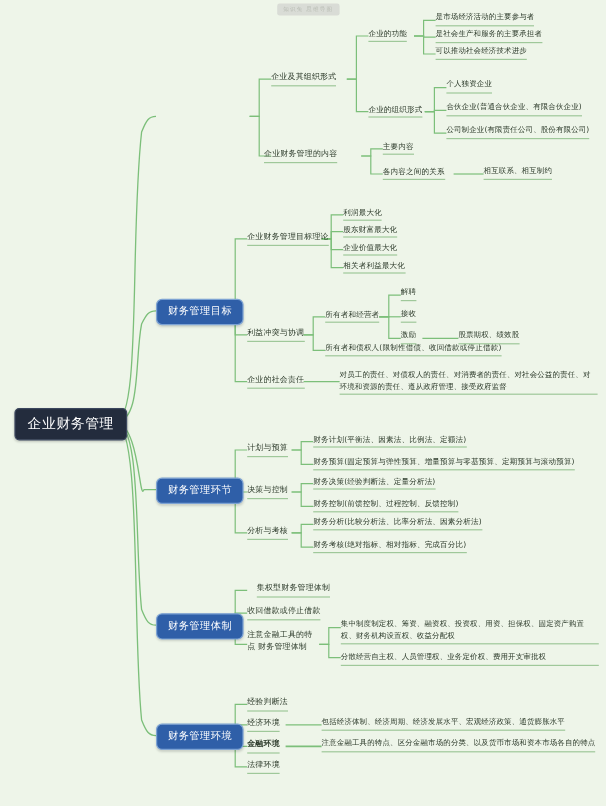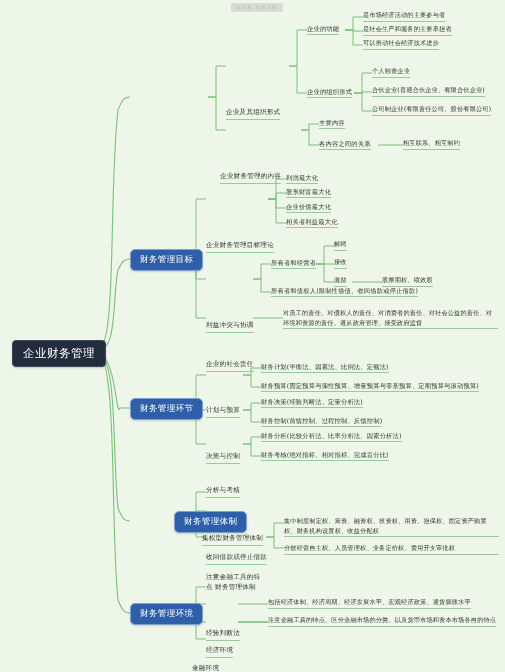--- a/index.html
+++ b/index.html
@@ -39,21 +39,20 @@
     text-align:center;
   }
   
   .lvl2{
     color:#2d3b2b;
     font-size:6.6px;
     letter-spacing:.2px;
     border-bottom:1px solid #9fc89a;
     padding-bottom:1px;
     line-height:1.45;
-    margin-top:48px;
   }
   
   .lvl3{
     color:#2d3b2b;
     font-size:6.3px;
     letter-spacing:.15px;
     border-bottom:1px solid #9fc89a;
     padding-bottom:1px;
     line-height:1.45;
   }
@@ -204,46 +203,46 @@
 
   <div class="node lvl4" style="left:334px;top:240px;">解聘</div>
   <div class="node lvl4" style="left:334px;top:258px;">接收</div>
   <div class="node lvl4" style="left:334px;top:276px;">激励</div>
   <div class="node lvl4" style="left:382px;top:276px;">股票期权、绩效股</div>
 
   <div class="node lvl4 multiline" style="left:283px;top:308px;">对员工的责任、对债权人的责任、对消费者的责任、对社会公益的责任、对环境和资源的责任、遵从政府管理、接受政府监督</div>
 
   <div class="node lvl1" style="left:130px;top:398px;">财务管理环节</div>
 
-  <div class="node lvl2" style="left:206px;top:358px;">计划与预算</div>
+  <div class="node lvl2" style="left:206px;top:369px;">计划与预算</div>
   <div class="node lvl2" style="left:206px;top:404px;">决策与控制</div>
   <div class="node lvl2" style="left:206px;top:438px;">分析与考核</div>
 
   <div class="node lvl3" style="left:261px;top:362px;">财务计划(平衡法、因素法、比例法、定额法)</div>
   <div class="node lvl3" style="left:261px;top:381px;">财务预算(固定预算与弹性预算、增量预算与零基预算、定期预算与滚动预算)</div>
 
   <div class="node lvl3" style="left:261px;top:397px;">财务决策(经验判断法、定量分析法)</div>
   <div class="node lvl3" style="left:261px;top:416px;">财务控制(前馈控制、过程控制、反馈控制)</div>
 
   <div class="node lvl3" style="left:261px;top:431px;">财务分析(比较分析法、比率分析法、因素分析法)</div>
   <div class="node lvl3" style="left:261px;top:450px;">财务考核(绝对指标、相对指标、完成百分比)</div>
 
-  <div class="node lvl1" style="left:130px;top:511px;margin-left:44px;">财务管理体制</div>
-
-  <div class="node lvl2" style="left:202px;top:486px;">集权型财务管理体制</div>
+  <div class="node lvl1" style="left:130px;top:511px;">财务管理体制</div>
+
+  <div class="node lvl2" style="left:214px;top:486px;">集权型财务管理体制</div>
   <div class="node lvl2" style="left:206px;top:505px;">收回借款或停止借款</div>
   <div class="node lvl2 w2" style="left:206px;top:525px;border-bottom:none;">注意金融工具的特点
 财务管理体制</div>
 
   <div class="node lvl4 multiline" style="left:284px;top:516px;">集中制度制定权、筹资、融资权、投资权、用资、担保权、固定资产购置权、财务机构设置权、收益分配权</div>
   <div class="node lvl4 multiline" style="left:284px;top:543px;">分散经营自主权、人员管理权、业务定价权、费用开支审批权</div>
 
   <div class="node lvl1" style="left:130px;top:603px;">财务管理环境</div>
 
   <div class="node lvl2" style="left:206px;top:581px;">经验判断法</div>
   <div class="node lvl2" style="left:206px;top:598px;">经济环境</div>
-  <div class="node lvl2" style="left:192px;top:616px;">金融环境</div>
+  <div class="node lvl2" style="left:206px;top:616px;font-weight:bold;">金融环境</div>
   <div class="node lvl2" style="left:206px;top:633px;">法律环境</div>
 
   <div class="node lvl4" style="left:268px;top:598px;">包括经济体制、经济周期、经济发展水平、宏观经济政策、通货膨胀水平</div>
   <div class="node lvl4" style="left:268px;top:616px;">注意金融工具的特点、区分金融市场的分类、以及货币市场和资本市场各自的特点</div>
 
 </div>
 
 </body></html>

